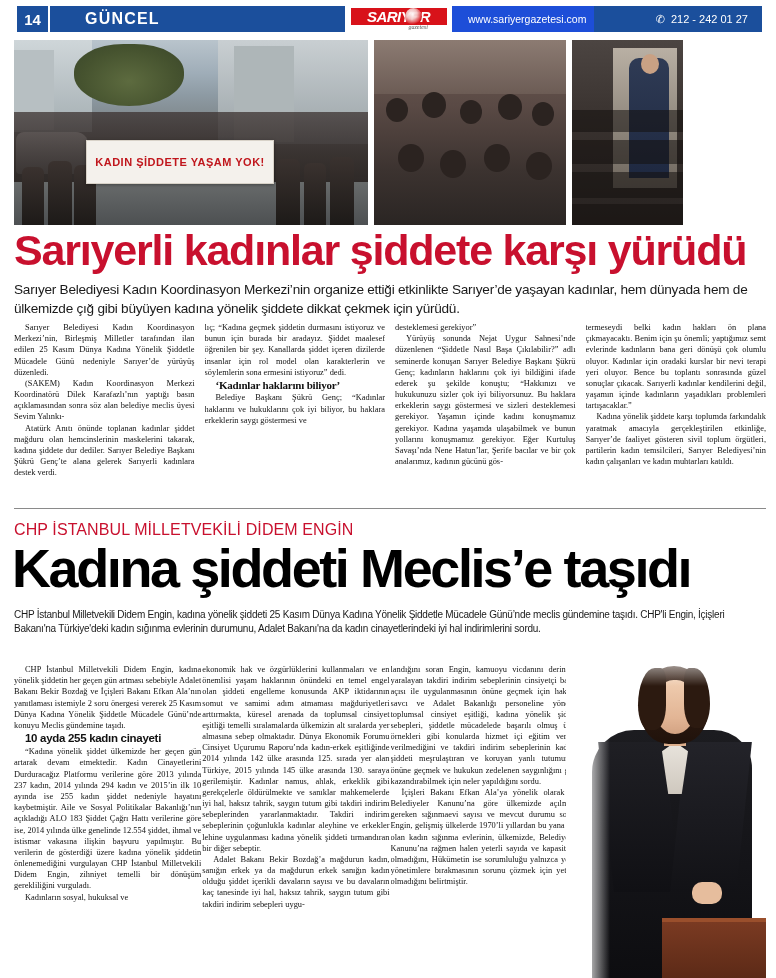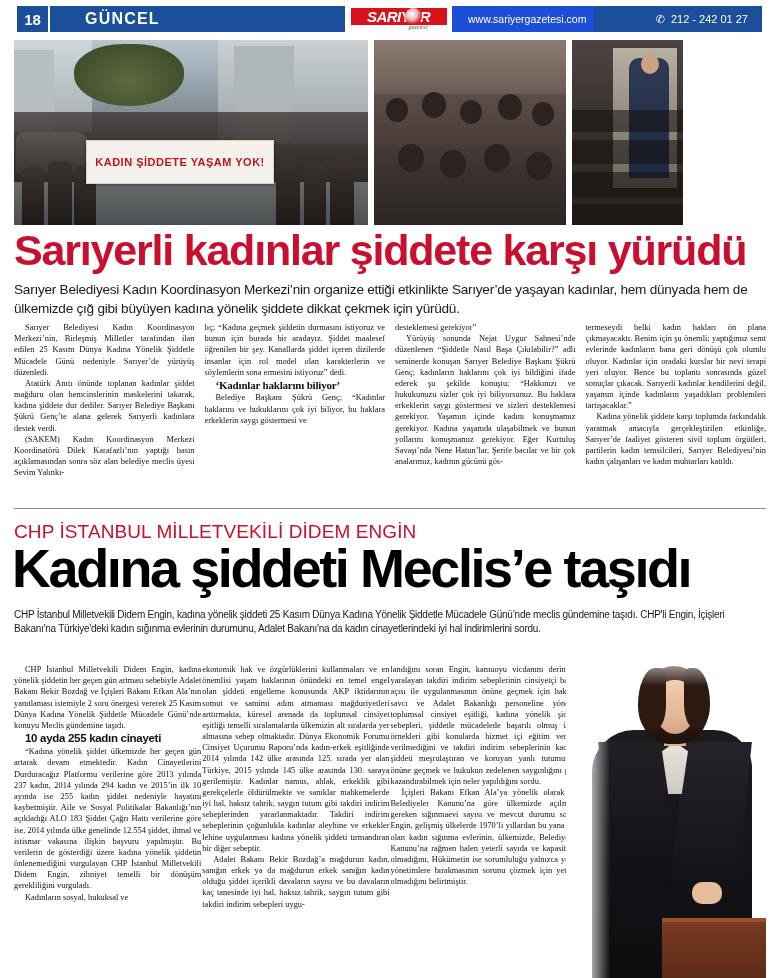--- a/index.html
+++ b/index.html
@@ -253,21 +253,21 @@
     background: #8a8a8a;
   }
   .rule-a { top: 508px; }
 
   
   .kicker2 {
     position: absolute;
     left: 14px;
     top: 521px;
     font-family: "Liberation Sans", sans-serif;
-    font-size: 19px;
+    font-size: 16px;
     color: #c8102e;
     letter-spacing: 0.1px;
   }
   .headline2 {
     position: absolute;
     left: 12px;
     top: 541px;
     width: 760px;
     font-family: "Liberation Sans", sans-serif;
     font-weight: bold;
@@ -378,21 +378,21 @@
     position:absolute; left:0; top:0; width:100%; height:40px;
     background: linear-gradient(180deg, #ffffff 0%, rgba(255,255,255,0) 100%);
   }
 </style>
 </head>
 <body>
 
 <div class="page">
 
   <div class="masthead">
-    <div class="page-num-tab">18</div>
+    <div class="page-num-tab">14</div>
     <div class="section-bar">GÜNCEL</div>
     <div class="logo-box">
       <div class="logo-mark">
         <div class="logo-red">SARIYER</div>
         <div class="logo-emblem"></div>
         <div class="logo-sub">gazetesi</div>
       </div>
     </div>
     <div class="url-bar">www.sariyergazetesi.com</div>
     <div class="phone-wrap">
@@ -451,22 +451,22 @@
     </div>
 
   </div>
 
   <div class="headline1">Sarıyerli kadınlar şiddete karşı yürüdü</div>
   <div class="deck1">Sarıyer Belediyesi Kadın Koordinasyon Merkezi’nin organize ettiği etkinlikte Sarıyer’de yaşayan kadınlar, hem dünyada hem de ülkemizde çığ gibi büyüyen kadına yönelik şiddete dikkat çekmek için yürüdü.</div>
 
   <div class="cols1">
     <div class="col">
       <p>Sarıyer Belediyesi Kadın Koordinasyon Merkezi’nin, Birleşmiş Milletler tarafından ilan edilen 25 Kasım Dünya Kadına Yönelik Şiddetle Mücadele Günü nedeniyle Sarıyer’de yürüyüş düzenledi.</p>
+      <p>(SAKEM) Kadın Koordinasyon Merkezi Koordinatörü Dilek Karafazlı’nın yaptığı basın açıklamasından sonra söz alan belediye meclis üyesi Sevim Yalınkı-</p>
       <p>Atatürk Anıtı önünde toplanan kadınlar şiddet mağduru olan hemcinslerinin maskelerini takarak, kadına şiddete dur dediler. Sarıyer Belediye Başkanı Şükrü Genç’te alana gelerek Sarıyerli kadınlara destek verdi.</p>
-      <p>(SAKEM) Kadın Koordinasyon Merkezi Koordinatörü Dilek Karafazlı’nın yaptığı basın açıklamasından sonra söz alan belediye meclis üyesi Sevim Yalınkı-</p>
     </div>
     <div class="col">
       <p class="noindent">lıç; “Kadına geçmek şiddetin durmasını istiyoruz ve bunun için burada bir aradayız. Şiddet maalesef öğrenilen bir şey. Kanallarda şiddet içeren dizilerde insanlar için rol model olan karakterlerin ve söylemlerin sona ermesini istiyoruz” dedi.</p>
       <p class="subhead">‘Kadınlar haklarını biliyor’</p>
       <p>Belediye Başkanı Şükrü Genç; “Kadınlar haklarını ve hukuklarını çok iyi biliyor, bu haklara erkeklerin saygı göstermesi ve</p>
     </div>
     <div class="col">
       <p class="noindent">desteklemesi gerekiyor”</p>
       <p>Yürüyüş sonunda Nejat Uygur Sahnesi’nde düzenlenen “Şiddetle Nasıl Başa Çıkılabilir?” adlı seminerde konuşan Sarıyer Belediye Başkanı Şükrü Genç; kadınların haklarını çok iyi bildiğini ifade ederek şu şekilde konuştu; “Hakkınızı ve hukukunuzu sizler çok iyi biliyorsunuz. Bu haklara erkeklerin saygı göstermesi ve sizleri desteklemesi gerekiyor. Yaşamın içinde kadını konuşmamız gerekiyor. Kadına yaşamda ulaşabilmek ve bunun yollarını konuşmamız gerekiyor. Eğer Kurtuluş Savaşı’nda Nene Hatun’lar, Şerife bacılar ve bir çok analarımız, kadının gücünü gös-</p>
     </div>

